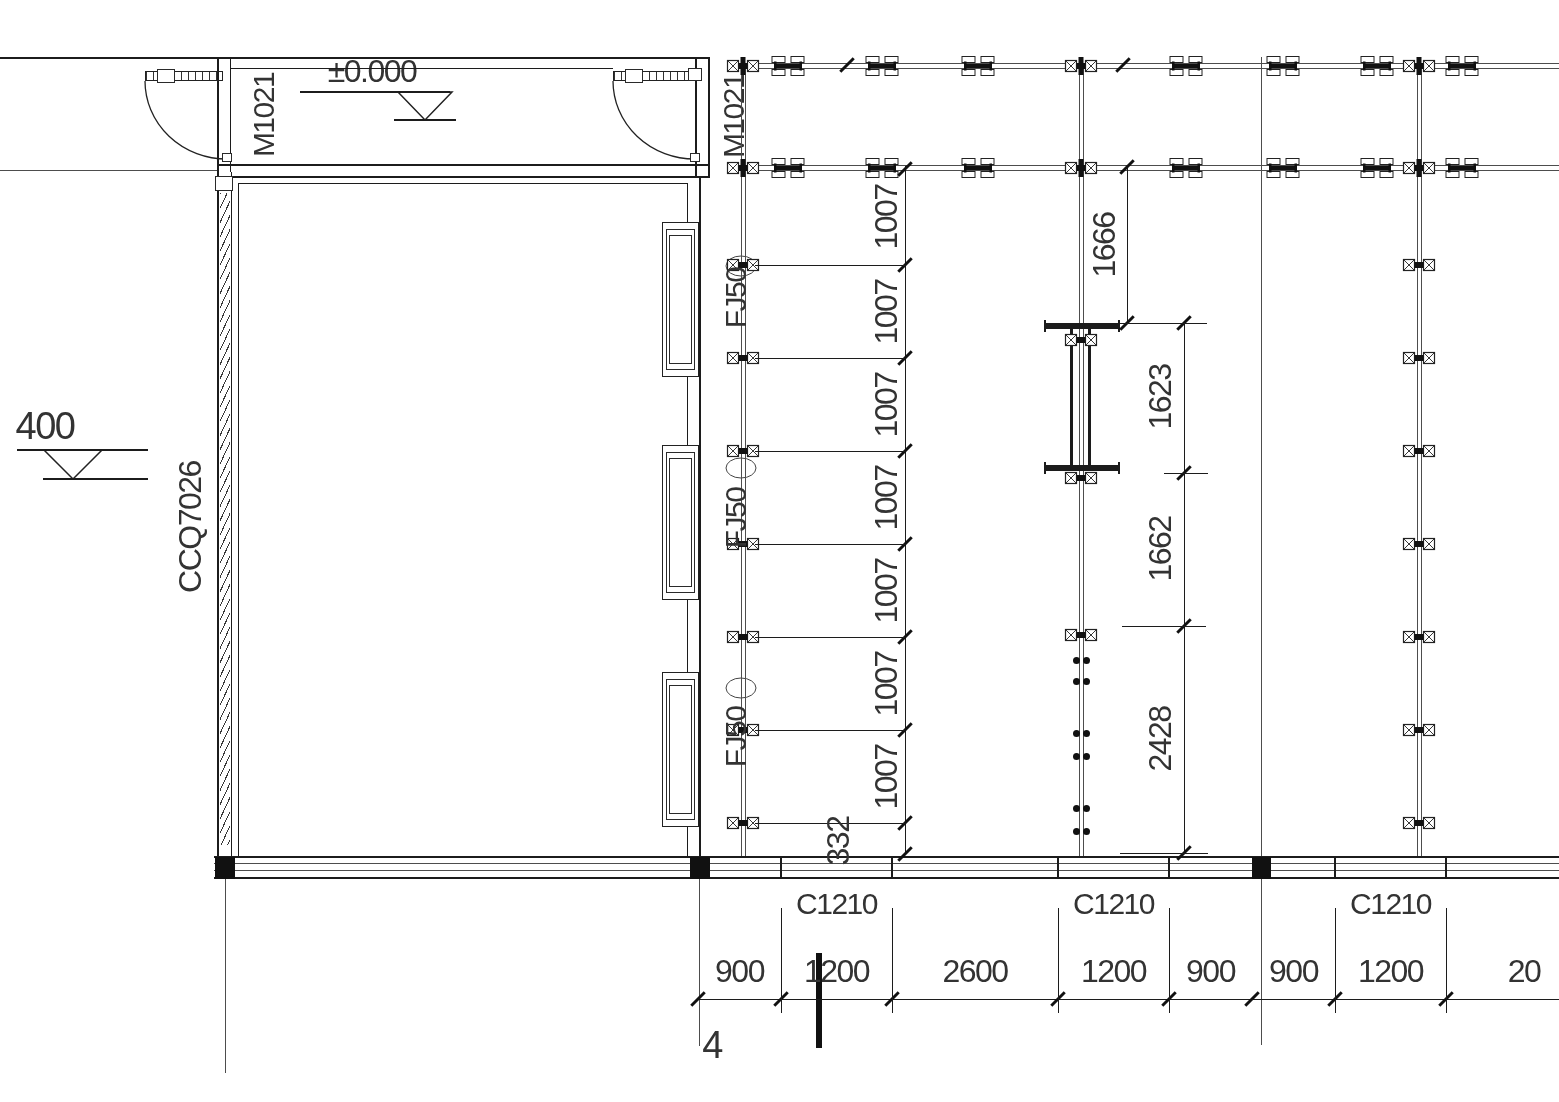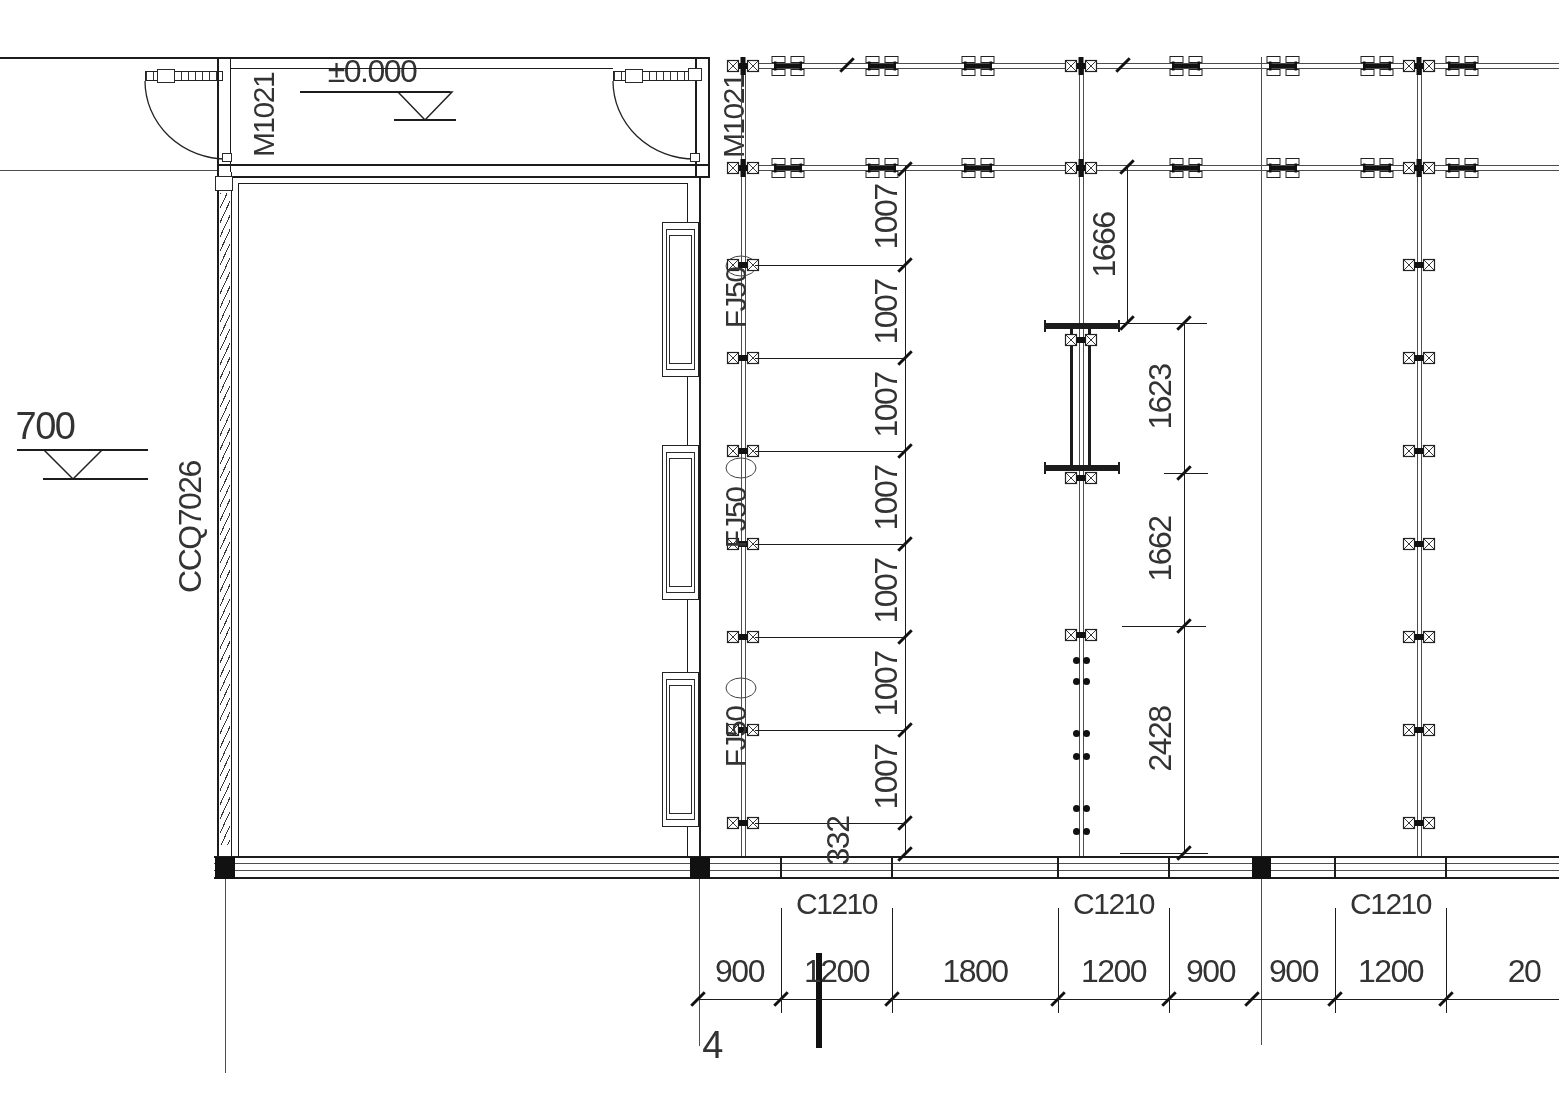--- a/index.html
+++ b/index.html
@@ -34,21 +34,21 @@
     <polygon points="398,92 452,92 425,120" fill="none" stroke="#222" stroke-width="1.5"></polygon>
     <polygon points="44,450 102,450 73,479" fill="none" stroke="#222" stroke-width="1.5"></polygon>
     <ellipse cx="741" cy="266" rx="15" ry="10" fill="none" stroke="#444" stroke-width="1"></ellipse>
     <ellipse cx="741" cy="468" rx="15" ry="10" fill="none" stroke="#444" stroke-width="1"></ellipse>
     <ellipse cx="741" cy="688" rx="15" ry="10" fill="none" stroke="#444" stroke-width="1"></ellipse>
   </svg>
 
   <div class="txt rot" style="left:264px;top:115px;font-size:30px">M1021</div>
   <div class="txt rot" style="left:734px;top:116px;font-size:30px">M1021</div>
   <div class="txt ctr" style="left:372px;top:71px;font-size:32px">±0.000</div>
-  <div class="txt ctr" style="left:45px;top:426px;font-size:38px">700</div>
+  <div class="txt ctr" style="left:45px;top:426px;font-size:38px">400</div>
   <div class="txt rot" style="left:190px;top:527px;font-size:32px">CCQ7026</div>
   <div class="txt ctr" style="left:712px;top:1045px;font-size:38px">4</div>
 <div class="ln" style="left: 0px; top: 57px; width: 710px; height: 1.5px;"></div>
     <div class="ln" style="left: 230px; top: 68px; width: 383px; height: 1px;"></div>
     <div class="ln thin" style="left: 0px; top: 170px; width: 217px; height: 1px;"></div>
     <div class="ln" style="left: 217px; top: 164px; width: 493px; height: 1.5px;"></div>
     <div class="ln" style="left: 217px; top: 176px; width: 493px; height: 1.5px;"></div>
     <div class="ln thin" style="left: 1261px; top: 57px; width: 1px; height: 988px;"></div>
     <div class="ln thin" style="left: 225px; top: 879px; width: 1px; height: 194px;"></div>
     <div class="ln thin" style="left: 699px; top: 879px; width: 1px; height: 167px;"></div>
@@ -549,21 +549,21 @@
     <div class="tick" style="left: 1335px; top: 999px;"></div>
     <div class="tick" style="left: 1446px; top: 999px;"></div>
     <div class="ln" style="left: 781px; top: 908px; width: 1px; height: 105px;"></div>
     <div class="ln" style="left: 892px; top: 908px; width: 1px; height: 105px;"></div>
     <div class="ln" style="left: 1058px; top: 908px; width: 1px; height: 105px;"></div>
     <div class="ln" style="left: 1169px; top: 908px; width: 1px; height: 105px;"></div>
     <div class="ln" style="left: 1335px; top: 908px; width: 1px; height: 105px;"></div>
     <div class="ln" style="left: 1446px; top: 908px; width: 1px; height: 105px;"></div>
     <div class="txt ctr" style="left: 739.5px; top: 971px; font-size: 32px;">900</div>
     <div class="txt ctr" style="left: 836.5px; top: 971px; font-size: 32px;">1200</div>
-    <div class="txt ctr" style="left: 975px; top: 971px; font-size: 32px;">1800</div>
+    <div class="txt ctr" style="left: 975px; top: 971px; font-size: 32px;">2600</div>
     <div class="txt ctr" style="left: 1113.5px; top: 971px; font-size: 32px;">1200</div>
     <div class="txt ctr" style="left: 1210.5px; top: 971px; font-size: 32px;">900</div>
     <div class="txt ctr" style="left: 1293.5px; top: 971px; font-size: 32px;">900</div>
     <div class="txt ctr" style="left: 1390.5px; top: 971px; font-size: 32px;">1200</div>
     <div class="txt ctr" style="left: 1524px; top: 971px; font-size: 32px;">20</div>
     <div class="txt ctr" style="left: 836.5px; top: 904px; font-size: 30px;">C1210</div>
     <div class="txt ctr" style="left: 1113.5px; top: 904px; font-size: 30px;">C1210</div>
     <div class="txt ctr" style="left: 1390.5px; top: 904px; font-size: 30px;">C1210</div>
     <div class="txt rot" style="left: 736px; top: 298px; font-size: 30px;">FJ50</div>
     <div class="txt rot" style="left: 736px; top: 518px; font-size: 30px;">FJ50</div>

